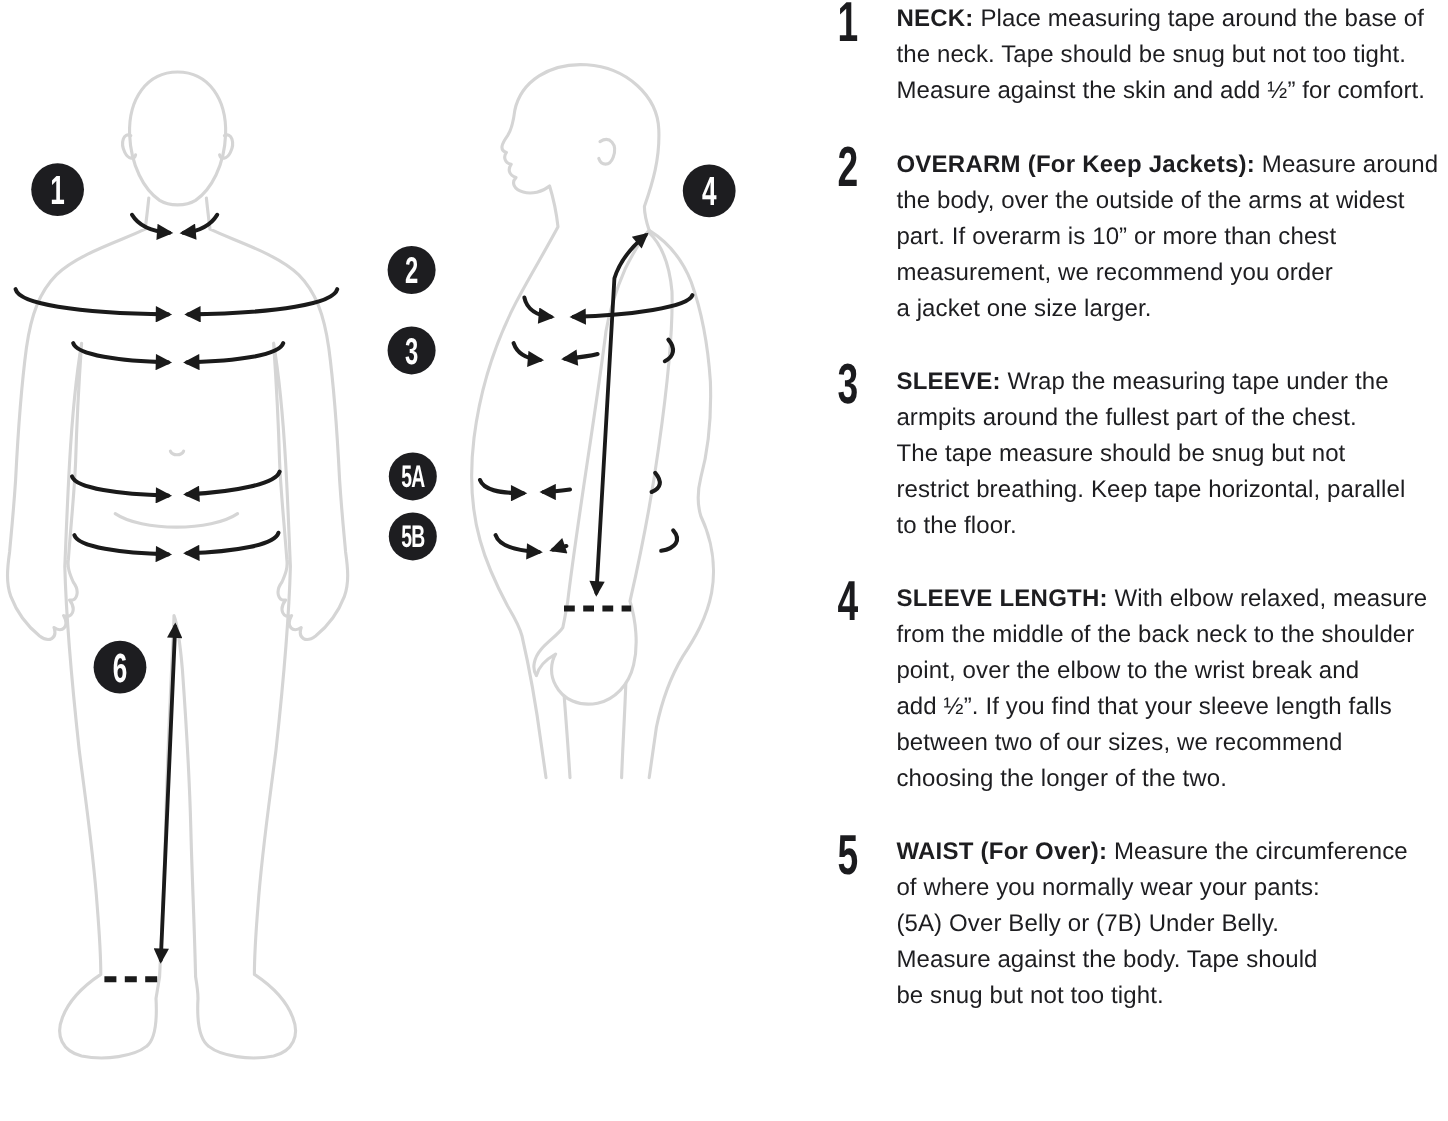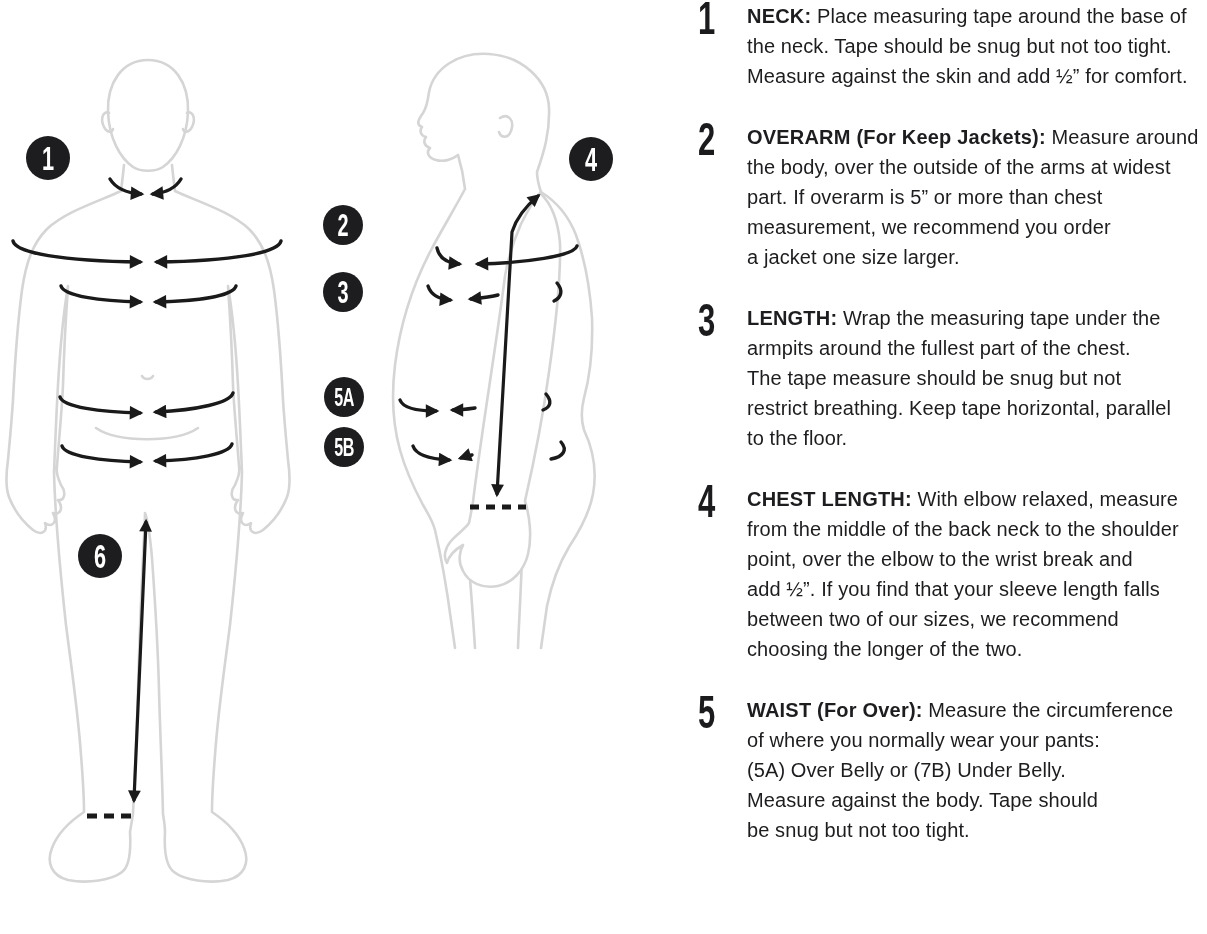--- a/index.html
+++ b/index.html
@@ -239,35 +239,35 @@
   <div class="item">
     <div class="num">1</div>
     <p><strong class="label">NECK:</strong> <span class="body-text">Place measuring tape around the base of
 the neck. Tape should be snug but not too tight.
 Measure against the skin and add ½” for comfort.</span></p>
   </div>
   <div class="item">
     <div class="num">2</div>
     <p><strong class="label">OVERARM (For Keep Jackets):</strong> <span class="body-text">Measure around
 the body, over the outside of the arms at widest
-part. If overarm is 5” or more than chest
+part. If overarm is 10” or more than chest
 measurement, we recommend you order
 a jacket one size larger.</span></p>
   </div>
   <div class="item">
     <div class="num">3</div>
-    <p><strong class="label">LENGTH:</strong> <span class="body-text">Wrap the measuring tape under the
+    <p><strong class="label">SLEEVE:</strong> <span class="body-text">Wrap the measuring tape under the
 armpits around the fullest part of the chest.
 The tape measure should be snug but not
 restrict breathing. Keep tape horizontal, parallel
 to the floor.</span></p>
   </div>
   <div class="item">
     <div class="num">4</div>
-    <p><strong class="label">CHEST LENGTH:</strong> <span class="body-text">With elbow relaxed, measure
+    <p><strong class="label">SLEEVE LENGTH:</strong> <span class="body-text">With elbow relaxed, measure
 from the middle of the back neck to the shoulder
 point, over the elbow to the wrist break and
 add ½”. If you find that your sleeve length falls
 between two of our sizes, we recommend
 choosing the longer of the two.</span></p>
   </div>
   <div class="item">
     <div class="num">5</div>
     <p><strong class="label">WAIST (For Over):</strong><span class="body-text"> Measure the circumference
 of where you normally wear your pants:

